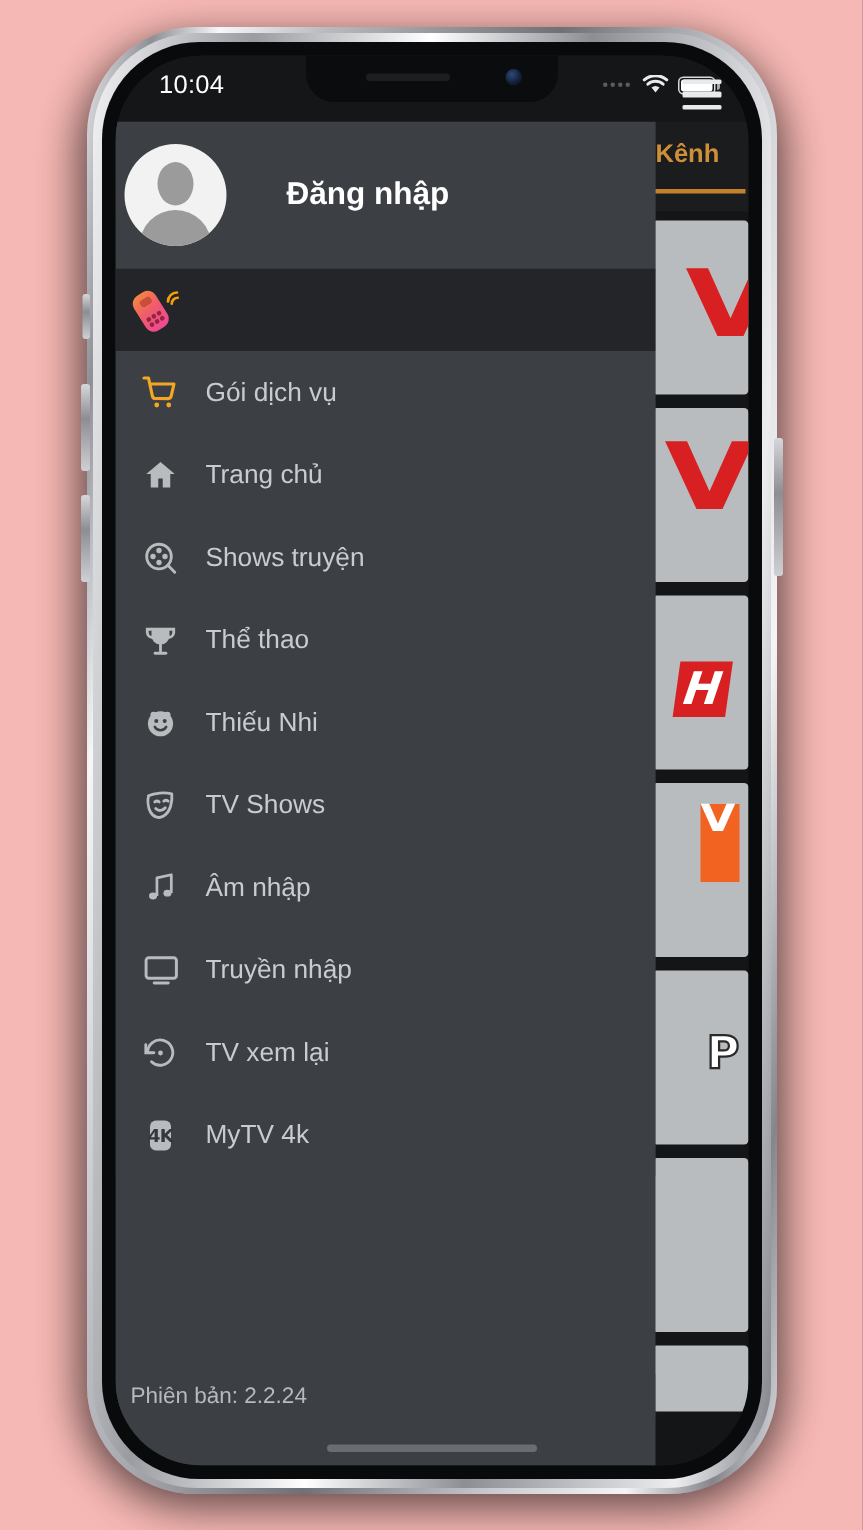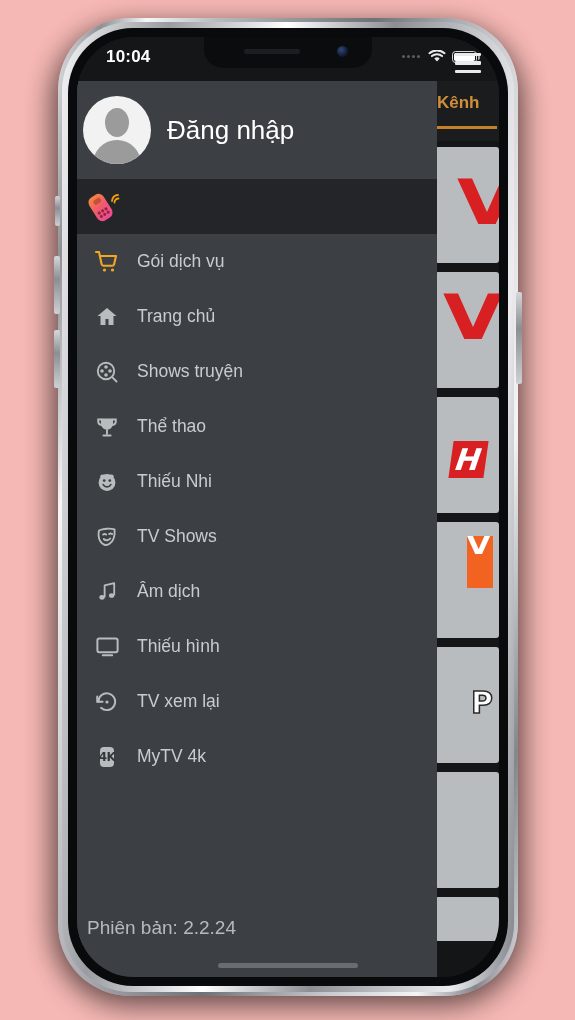--- a/index.html
+++ b/index.html
@@ -56,21 +56,21 @@
   .btn-voldn { left: 54px; top: 330px; width: 6px; height: 58px; }
   .btn-power { left: 516px; top: 292px; width: 6px; height: 92px; }
 
   
   .statusbar {
     position: absolute; left: 0; top: 0; width: 422px; height: 44px;
     background: #151618; z-index: 6;
   }
   .sb-time {
     position: absolute; left: 29px; top: 10px;
-    color: #fff; font-size: 17px; font-weight: bold;
+    color: #fff; font-size: 17px; font-weight: normal;
     letter-spacing: .2px;
   }
   .notch {
     position: absolute; left: 50%; transform: translateX(-50%);
     top: 0; width: 168px; height: 31px;
     background: #0b0c0d;
     border-bottom-left-radius: 19px; border-bottom-right-radius: 19px;
   }
   .notch-speaker {
     position: absolute; left: 40px; top: 12px;
@@ -174,21 +174,21 @@
   }
   .avatar::before {
     content:""; position:absolute; left:22px; top:12px;
     width:24px; height:29px; border-radius:50%; background:#9b9b9b;
   }
   .avatar::after {
     content:""; position:absolute; left:10px; top:44px;
     width:48px; height:38px; border-radius:24px 24px 0 0; background:#9b9b9b;
   }
   .login-label {
-    margin-left: 16px; color: #fff; font-size: 26px; font-weight: normal;
+    margin-left: 40px; color: #fff; font-size: 21px; font-weight: bold;
   }
 
   .menu { background: #3c4044; }
   .mrow {
     display: flex; align-items: center; height: 55px;
     padding-left: 8px; box-sizing: border-box;
   }
   .mrow.dark { background: #232528; }
   .mrow .ic {
     width: 44px; flex: none; display: flex;
@@ -196,21 +196,21 @@
   }
   .mrow .lbl {
     color: #c9cccf; font-size: 17.5px; margin-left: 8px;
   }
   .mrow.accent .lbl { color: #3d8ef0; }
   .mrow.dark .lbl { color: #dfe2e4; }
 
   .version {
     position: absolute; left: 0; bottom: 32px;
     width: 360px; padding: 6px 0 6px 10px; box-sizing: border-box;
-    color: #b7babd; font-size: 19px; background: #3c4044;
+    color: #b7babd; font-size: 15px; background: #3c4044;
   }
 
   
   .g4 { position: relative; width: 30px; height: 26px; }
   .g4 b {
     position: absolute; left: 0; top: -1px; font-size: 19px; font-weight: 900;
     font-style: italic;
     background: linear-gradient(120deg,#2f6fe6 0%,#7b3ff2 55%,#a43ce8 100%);
     -webkit-background-clip: text; background-clip: text; color: transparent;
     font-family: "DejaVu Sans", sans-serif;
@@ -422,31 +422,31 @@
         </div>
 
         <div class="mrow">
           <div class="ic">
             <svg width="23" height="23" viewBox="0 0 24 24" fill="none" stroke="#b9bcbe" stroke-width="1.9">
               <path d="M9 18V5.5l10-2.2V16" stroke-linejoin="round"></path>
               <ellipse cx="6.3" cy="18.1" rx="2.8" ry="2.4" fill="#b9bcbe" stroke="none"></ellipse>
               <ellipse cx="16.3" cy="16.1" rx="2.8" ry="2.4" fill="#b9bcbe" stroke="none"></ellipse>
             </svg>
           </div>
-          <div class="lbl">Âm dịch</div>
+          <div class="lbl">Âm nhập</div>
         </div>
 
         <div class="mrow">
           <div class="ic">
             <svg width="25" height="25" viewBox="0 0 24 24" fill="none" stroke="#b9bcbe" stroke-width="1.9" stroke-linecap="round">
               <rect x="2.3" y="4.3" width="19.4" height="13.2" rx="1.8"></rect>
               <path d="M7.5 20.5h9"></path>
             </svg>
           </div>
-          <div class="lbl">Thiếu hình</div>
+          <div class="lbl">Truyền nhập</div>
         </div>
 
         <div class="mrow">
           <div class="ic">
             <svg width="24" height="24" viewBox="0 0 24 24" fill="none" stroke="#b9bcbe" stroke-width="1.9" stroke-linecap="round">
               <path d="M3.4 11.8a8.4 8.4 0 1 1 2.6 6"></path>
               <path d="M2.2 6.4v5.4h5.4"></path>
               <circle cx="12" cy="12" r="1.6" fill="#b9bcbe" stroke="none"></circle>
             </svg>
           </div>

